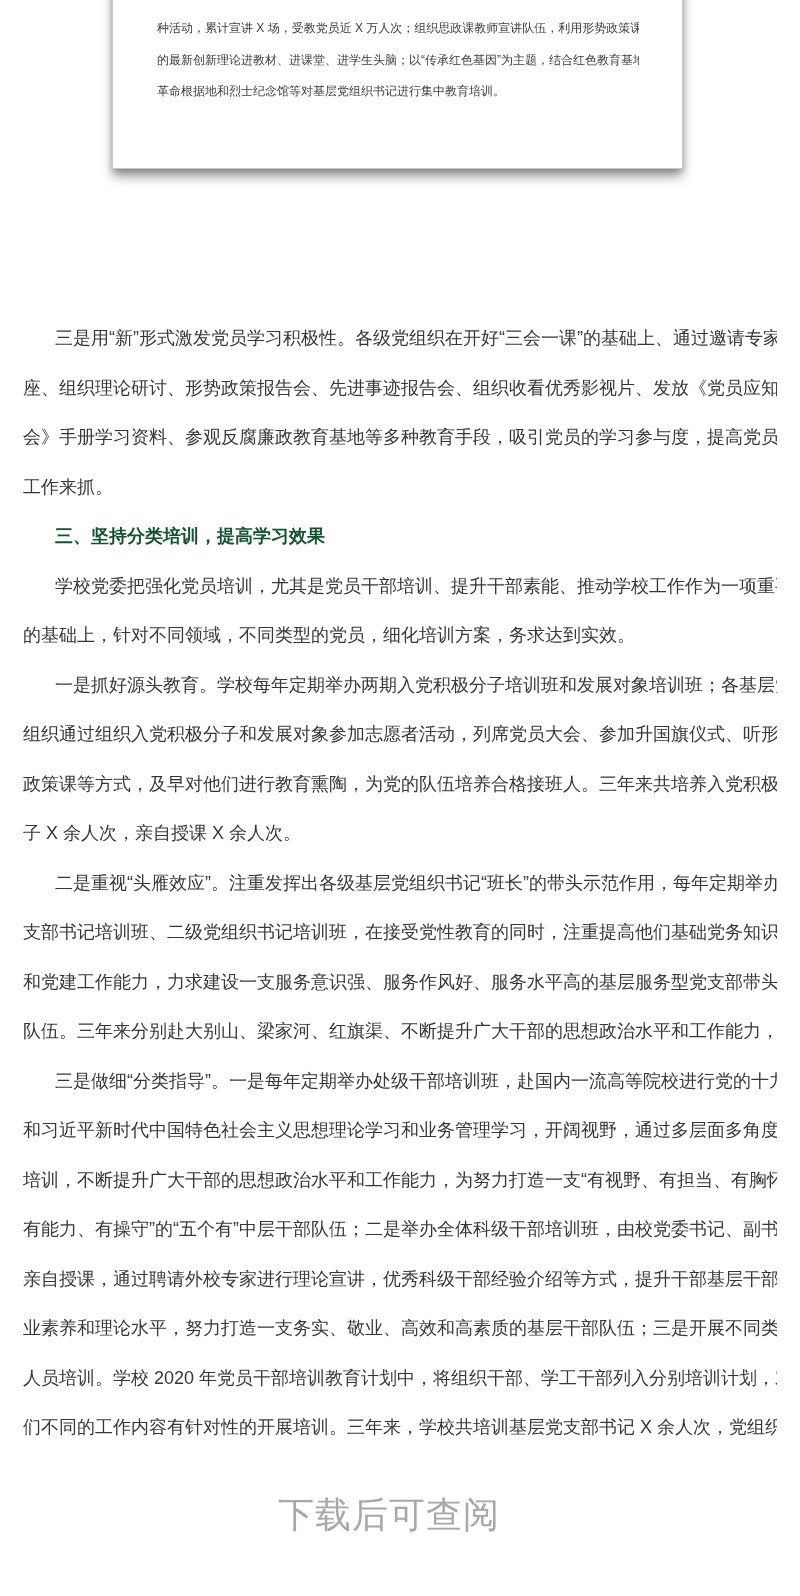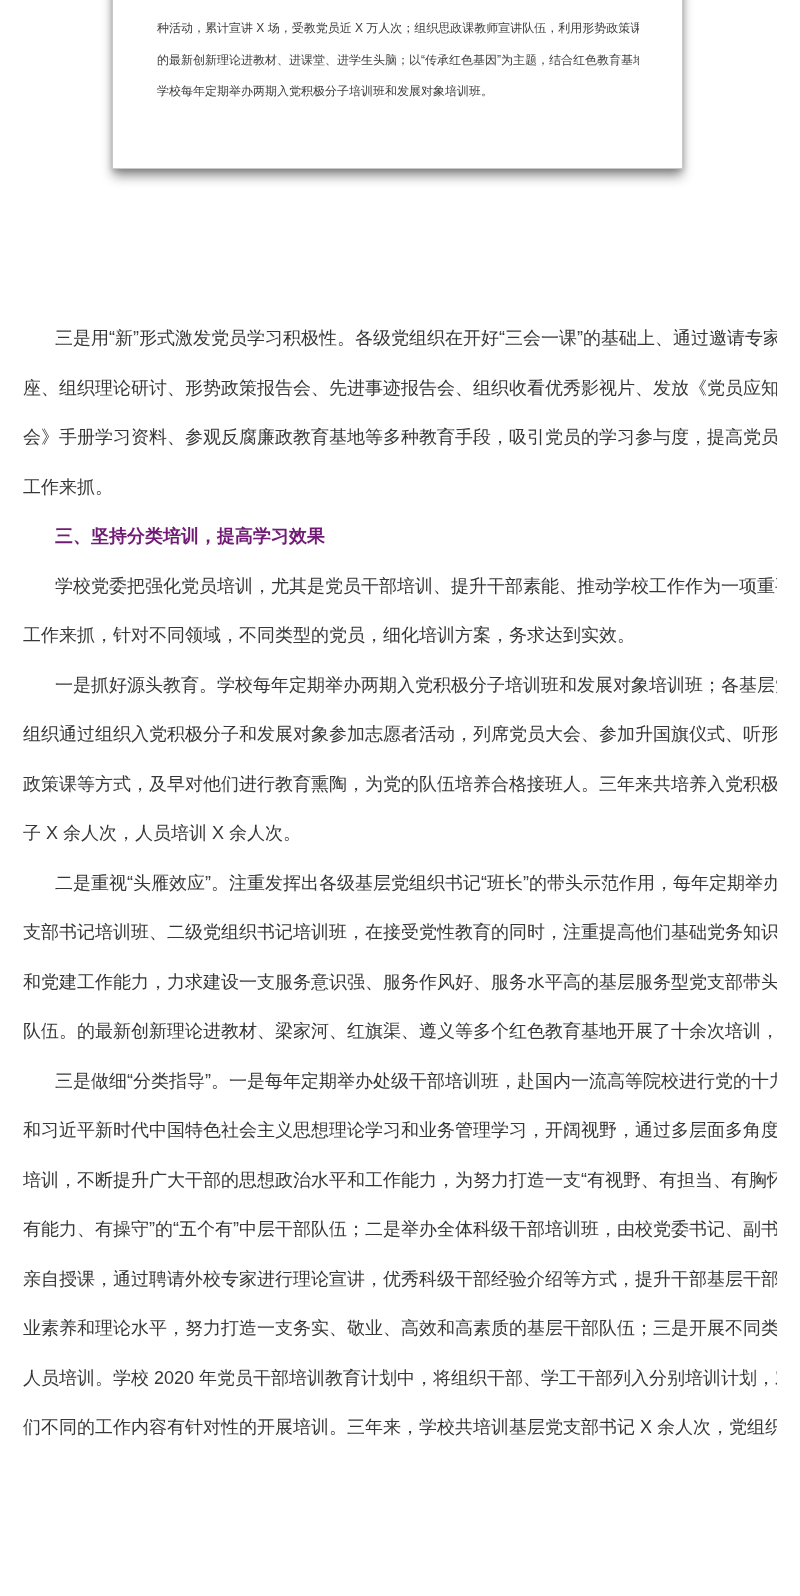--- a/index.html
+++ b/index.html
@@ -56,21 +56,21 @@
     text-align: justify;
     text-align-last: justify;
     text-justify: inter-character;
     white-space: nowrap;
     overflow: hidden;
   }
   .doc-body .line.indent { text-indent: 32px; }
   .doc-body .line.endline { text-align-last: left; }
   .doc-body .para.heading .line {
     font-weight: bold;
-    color: #701a75;
+    color: #14532d;
     text-align-last: left;
   }
 
   
   .footer {
     position: absolute;
     top: 1494px;
     left: 0;
     width: 800px;
     display: flex;
@@ -86,59 +86,60 @@
 </head>
 <body>
 
 <div class="canvas">
 
   <div class="sheet">
     <div class="sheet-text">
         <div class="para">
           <div class="line">种活动，累计宣讲 X 场，受教党员近 X 万人次；组织思政课教师宣讲队伍，利用形势政策课推动党</div>
           <div class="line">的最新创新理论进教材、进课堂、进学生头脑；以“传承红色基因”为主题，结合红色教育基地、红色</div>
-          <div class="line endline">学校每年定期举办两期入党积极分子培训班和发展对象培训班。</div>
+          <div class="line endline">革命根据地和烈士纪念馆等对基层党组织书记进行集中教育培训。</div>
         </div>
       </div>
   </div>
 
   <div class="doc-body">
       <div class="para">
         <div class="line indent">三是用“新”形式激发党员学习积极性。各级党组织在开好“三会一课”的基础上、通过邀请专家讲</div>
         <div class="line">座、组织理论研讨、形势政策报告会、先进事迹报告会、组织收看优秀影视片、发放《党员应知应</div>
         <div class="line">会》手册学习资料、参观反腐廉政教育基地等多种教育手段，吸引党员的学习参与度，提高党员的</div>
         <div class="line endline">工作来抓。</div>
       </div>
       <div class="para heading">
         <div class="line indent endline">三、坚持分类培训，提高学习效果</div>
       </div>
       <div class="para">
         <div class="line indent">学校党委把强化党员培训，尤其是党员干部培训、提升干部素能、推动学校工作作为一项重要</div>
-        <div class="line endline">工作来抓，针对不同领域，不同类型的党员，细化培训方案，务求达到实效。</div>
+        <div class="line endline">的基础上，针对不同领域，不同类型的党员，细化培训方案，务求达到实效。</div>
       </div>
       <div class="para">
         <div class="line indent">一是抓好源头教育。学校每年定期举办两期入党积极分子培训班和发展对象培训班；各基层党</div>
         <div class="line">组织通过组织入党积极分子和发展对象参加志愿者活动，列席党员大会、参加升国旗仪式、听形式</div>
         <div class="line">政策课等方式，及早对他们进行教育熏陶，为党的队伍培养合格接班人。三年来共培养入党积极分</div>
-        <div class="line endline">子 X 余人次，人员培训 X 余人次。</div>
+        <div class="line endline">子 X 余人次，亲自授课 X 余人次。</div>
       </div>
       <div class="para">
         <div class="line indent">二是重视“头雁效应”。注重发挥出各级基层党组织书记“班长”的带头示范作用，每年定期举办党</div>
         <div class="line">支部书记培训班、二级党组织书记培训班，在接受党性教育的同时，注重提高他们基础党务知识，</div>
         <div class="line">和党建工作能力，力求建设一支服务意识强、服务作风好、服务水平高的基层服务型党支部带头人</div>
-        <div class="line endline">队伍。的最新创新理论进教材、梁家河、红旗渠、遵义等多个红色教育基地开展了十余次培训，</div>
+        <div class="line endline">队伍。三年来分别赴大别山、梁家河、红旗渠、不断提升广大干部的思想政治水平和工作能力，</div>
       </div>
       <div class="para">
         <div class="line indent">三是做细“分类指导”。一是每年定期举办处级干部培训班，赴国内一流高等院校进行党的十九大</div>
         <div class="line">和习近平新时代中国特色社会主义思想理论学习和业务管理学习，开阔视野，通过多层面多角度的</div>
         <div class="line">培训，不断提升广大干部的思想政治水平和工作能力，为努力打造一支“有视野、有担当、有胸怀、</div>
         <div class="line">有能力、有操守”的“五个有”中层干部队伍；二是举办全体科级干部培训班，由校党委书记、副书记</div>
         <div class="line">亲自授课，通过聘请外校专家进行理论宣讲，优秀科级干部经验介绍等方式，提升干部基层干部专</div>
         <div class="line">业素养和理论水平，努力打造一支务实、敬业、高效和高素质的基层干部队伍；三是开展不同类别</div>
         <div class="line">人员培训。学校 2020 年党员干部培训教育计划中，将组织干部、学工干部列入分别培训计划，对他</div>
         <div class="line">们不同的工作内容有针对性的开展培训。三年来，学校共培训基层党支部书记 X 余人次，党组织书</div>
       </div>
     </div>
 
   <div class="footer">
+    <span>下载后可查阅</span>
   </div>
 
 </div>
 
 </body></html>

